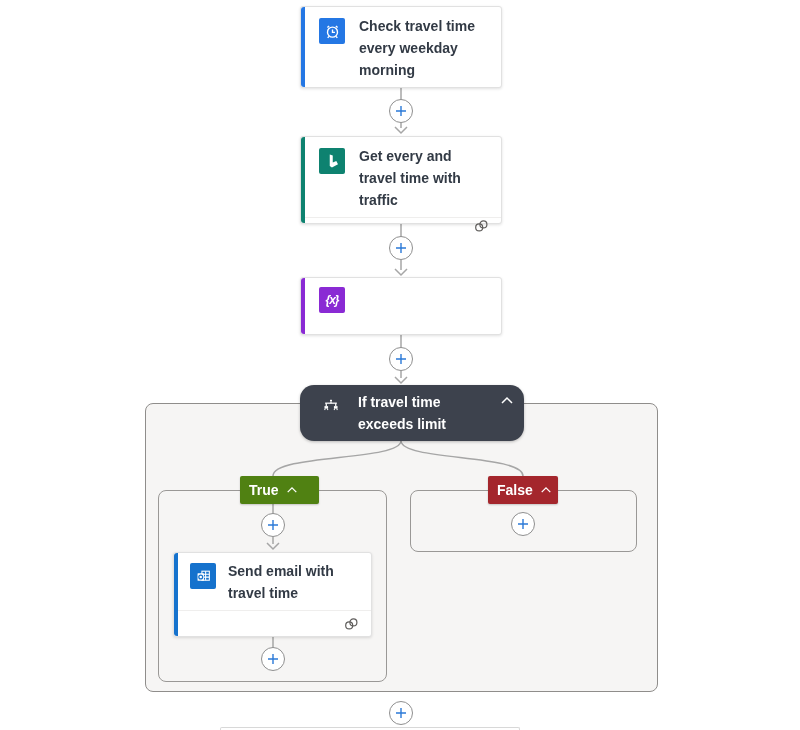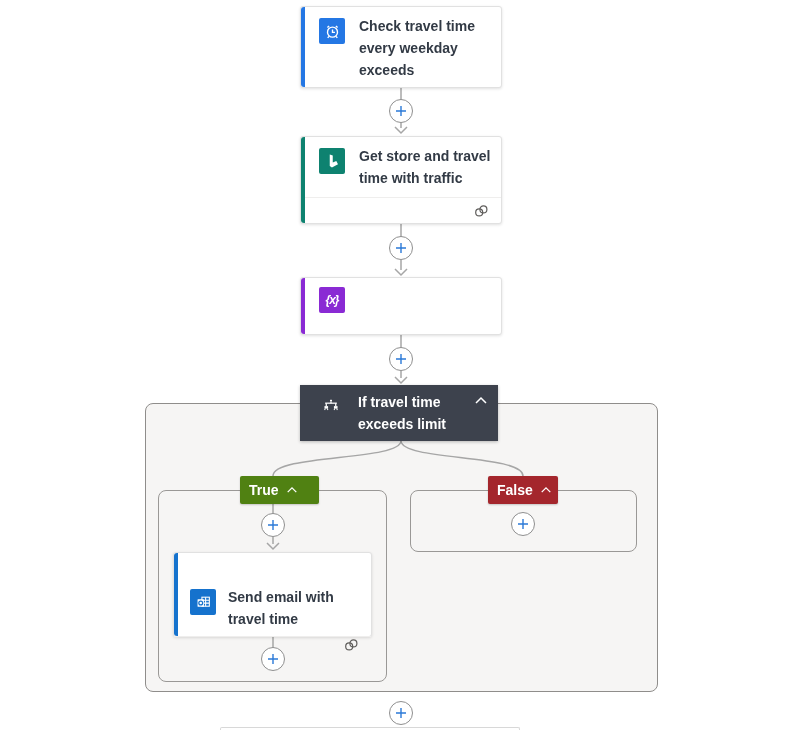--- a/index.html
+++ b/index.html
@@ -26,25 +26,25 @@
     display:flex;align-items:center;justify-content:center;}
   .title{font-size:14px;font-weight:600;color:#323a45;line-height:22px;}
   .card-footer{margin-top:auto;border-top:1px solid #efeeed;height:25px;display:flex;
     align-items:center;justify-content:flex-end;padding:0 12px;}
 
   .trigger-card{left:300px;top:6px;width:202px;height:82px;}
   .bing-card{left:300px;top:136px;width:202px;height:88px;}
   .var-card{left:300px;top:277px;width:202px;height:58px;}
   .var-card .card-body{padding-top:6px;}
   .email-card{left:173px;top:552px;width:199px;height:85px;}
-  .email-card .card-body{padding:7px 8px 6px 16px;gap:12px;margin-top:26px;}
-
-  
-  .condition-card{position:absolute;left:300px;top:385px;width:198px;height:56px;background:#3d424d;
-    border-radius:0;z-index:4;box-shadow:0 1px 3px rgba(0,0,0,.25);cursor:pointer;
+  .email-card .card-body{padding:7px 8px 6px 16px;gap:12px;}
+
+  
+  .condition-card{position:absolute;left:300px;top:385px;width:224px;height:56px;background:#3d424d;
+    border-radius:14px;z-index:4;box-shadow:0 1px 3px rgba(0,0,0,.25);cursor:pointer;
     display:flex;align-items:flex-start;}
   .condition-card .title{color:#ffffff;}
   .condition-card .card-body{padding:6px 8px 6px 18px;}
   .chev-btn{position:absolute;top:9px;right:8px;background:transparent;border:none;padding:2px;cursor:pointer;line-height:0;}
 
   
   .branch-label{position:absolute;height:28px;border-radius:2px;z-index:4;display:flex;
     align-items:center;gap:7px;padding:0 9px;box-sizing:border-box;cursor:pointer;box-shadow:0 1px 2px rgba(0,0,0,.2);}
   .branch-label .blabel{color:#fff;font-size:14px;font-weight:700;}
   .true-label{left:240px;top:476px;width:79px;background:#508112;}
@@ -95,39 +95,39 @@
       <span class="node-icon" style="background:#2477E4">
         <svg width="17" height="17" viewBox="0 0 16 16" fill="none" stroke="#fff" stroke-width="1.3">
           <circle cx="8" cy="8.6" r="4.7"></circle>
           <path d="M8 6.2 V8.8 H10.3"></path>
           <path d="M4.6 12.6 L3.5 14"></path>
             <path d="M11.4 12.6 L12.5 14"></path>
           <path d="M3.2 4.2 L4.8 2.8"></path>
             <path d="M12.8 4.2 L11.2 2.8"></path>
         </svg>
       </span>
-      <span class="title">Check travel time every weekday exceeds</span>
+      <span class="title">Check travel time every weekday morning</span>
     </div>
   </div>
 
   <button class="plus" style="left:389px;top:99px">
     <svg width="12" height="12" viewBox="0 0 12 12" stroke="#2B79D7" stroke-width="1.4">
         <path d="M6 1 V11 M1 6 H11"></path>
       </svg>
   </button>
 
   <div class="card bing-card">
     <div class="accent" style="background:#0E8270"></div>
     <div class="card-body">
       <span class="node-icon" style="background:#0E8270">
         <svg width="18" height="18" viewBox="0 0 24 24">
             <path fill="#fff" d="M9 3.2l4 1.4v9.3l4.7-1.9 2.3 4.3-8.1 4.2-2.9-1.7z"></path>
           </svg>
       </span>
-      <span class="title">Get store and travel time with traffic</span>
+      <span class="title">Get every and travel time with traffic</span>
     </div>
     <div class="card-footer">
       <span style="line-height:0;cursor:pointer;">
         <svg width="16" height="16" viewBox="0 0 16 16" fill="none" stroke="#5f5d5b" stroke-width="1.2">
           <circle cx="6.2" cy="9.4" r="3.5"></circle>
             <circle cx="10.4" cy="6.4" r="3.5"></circle>
         </svg>
       </span>
     </div>
   </div>

